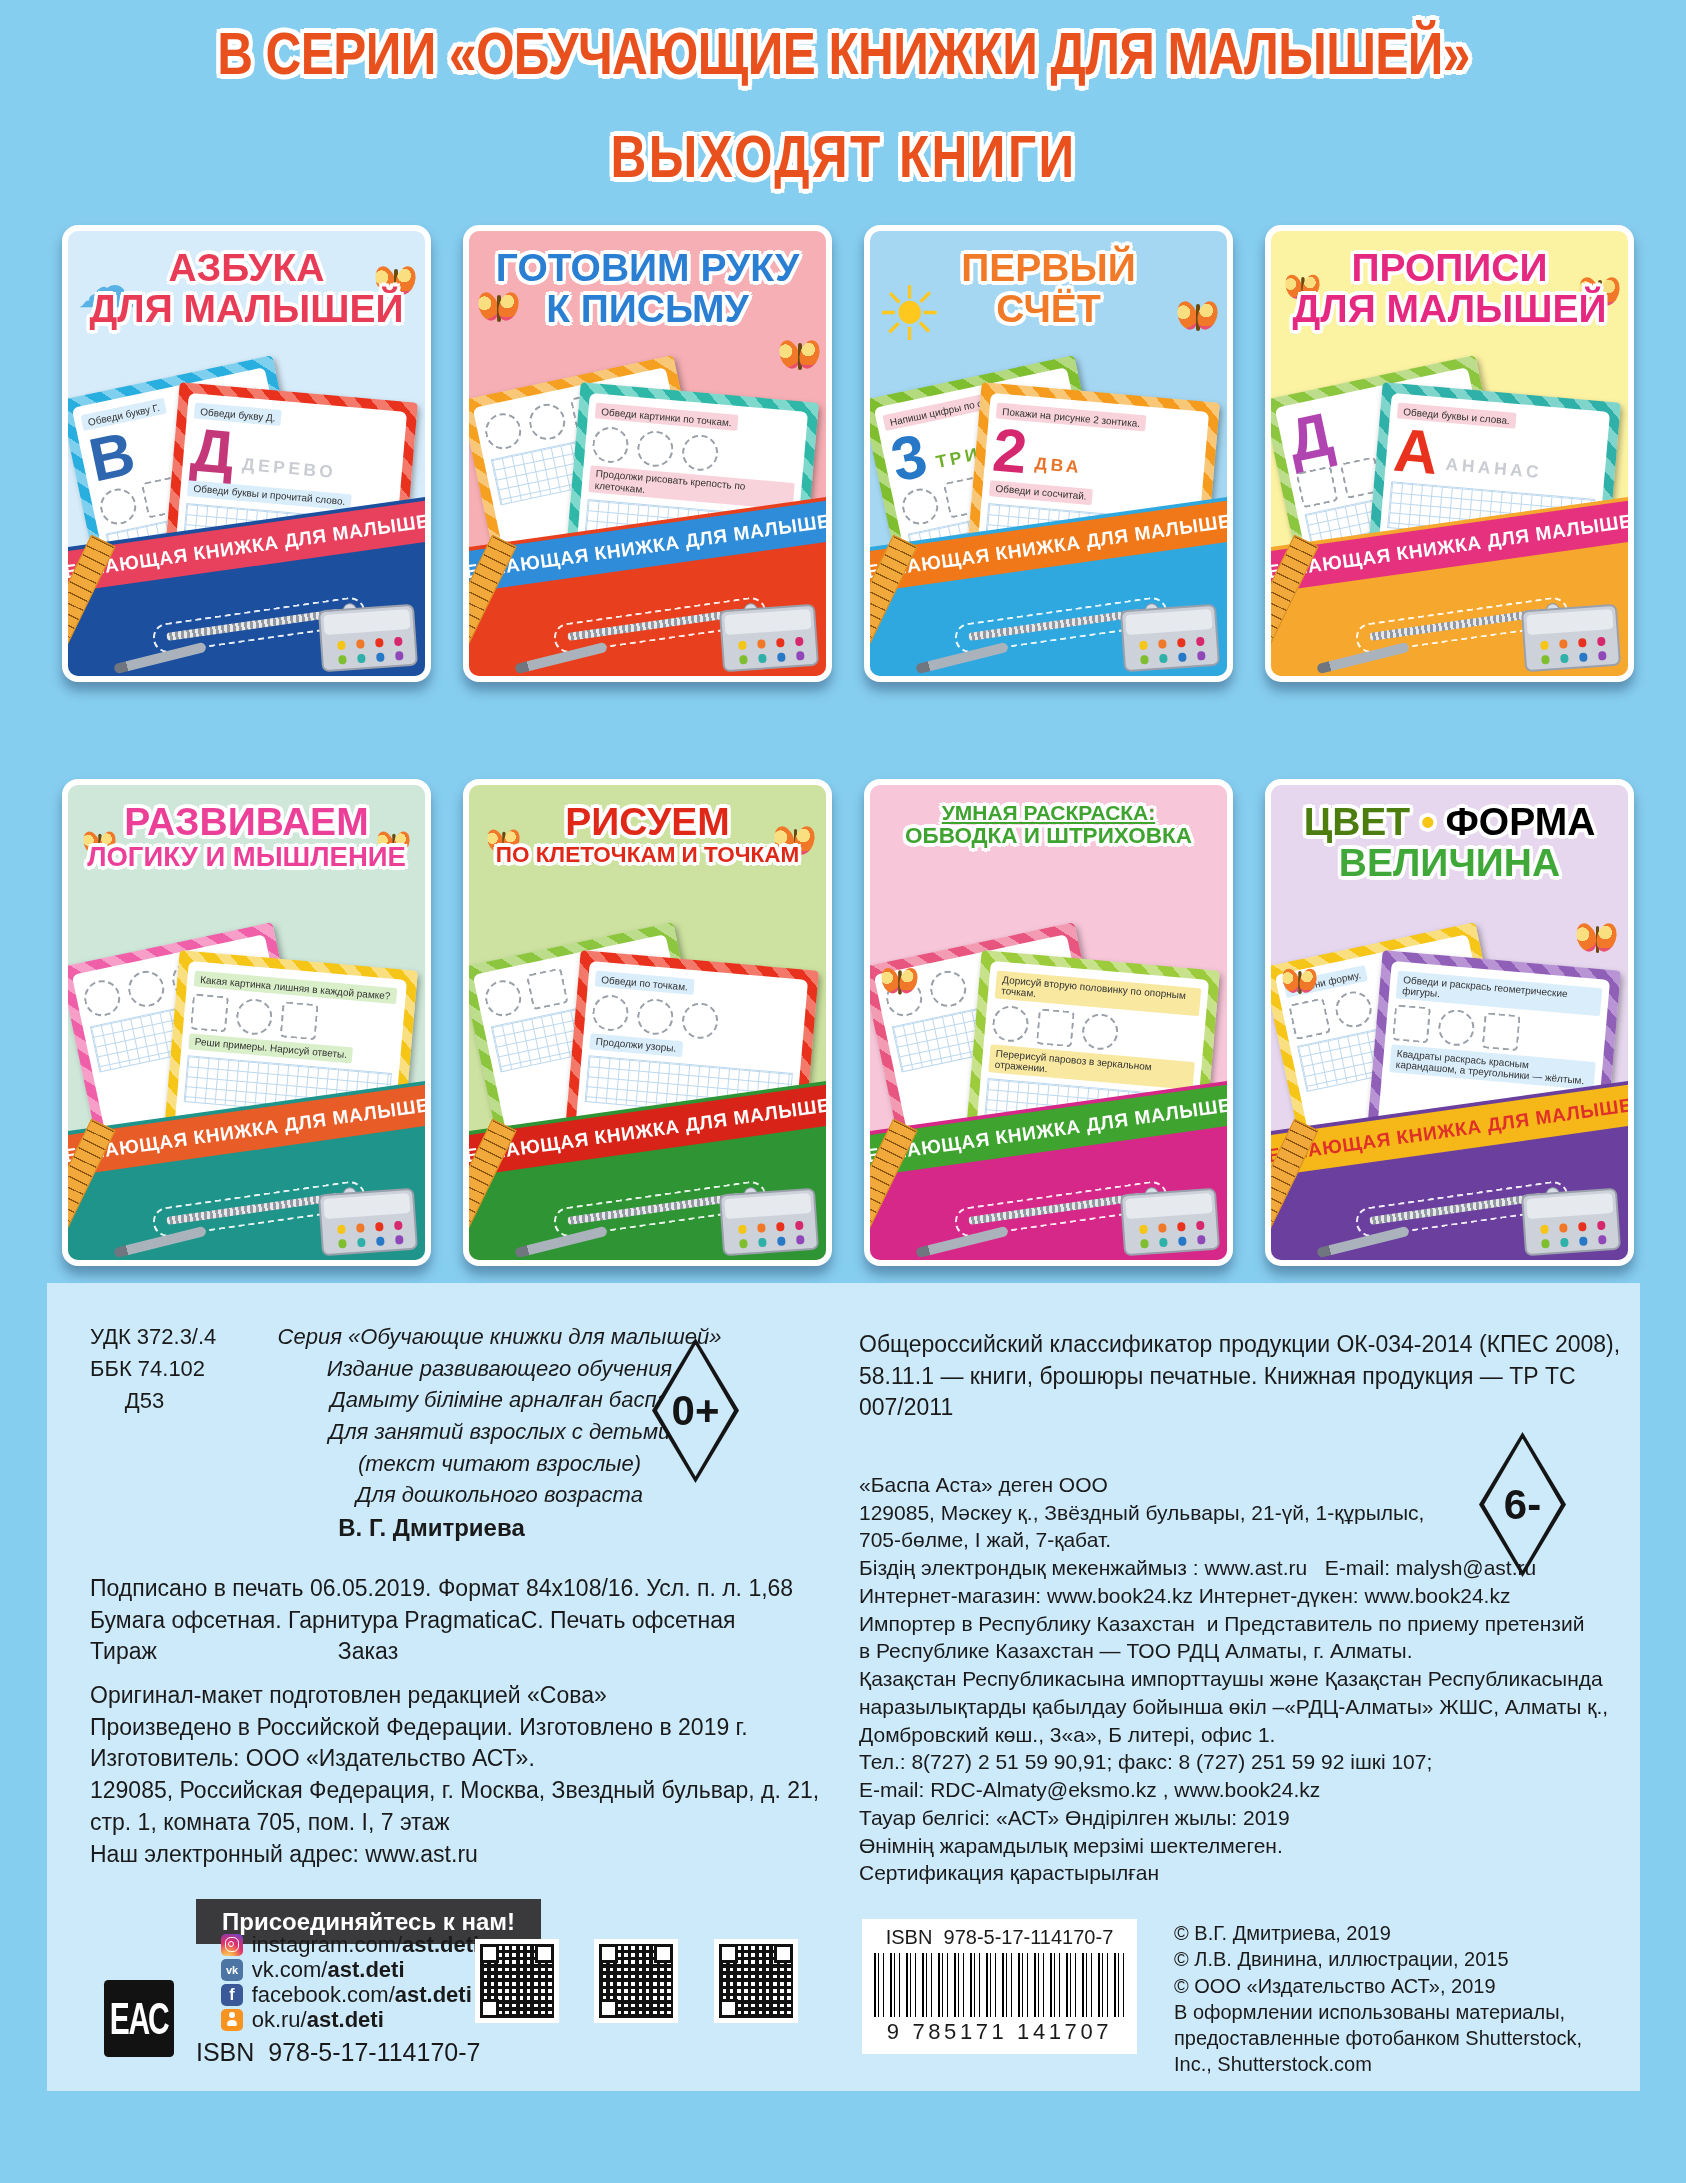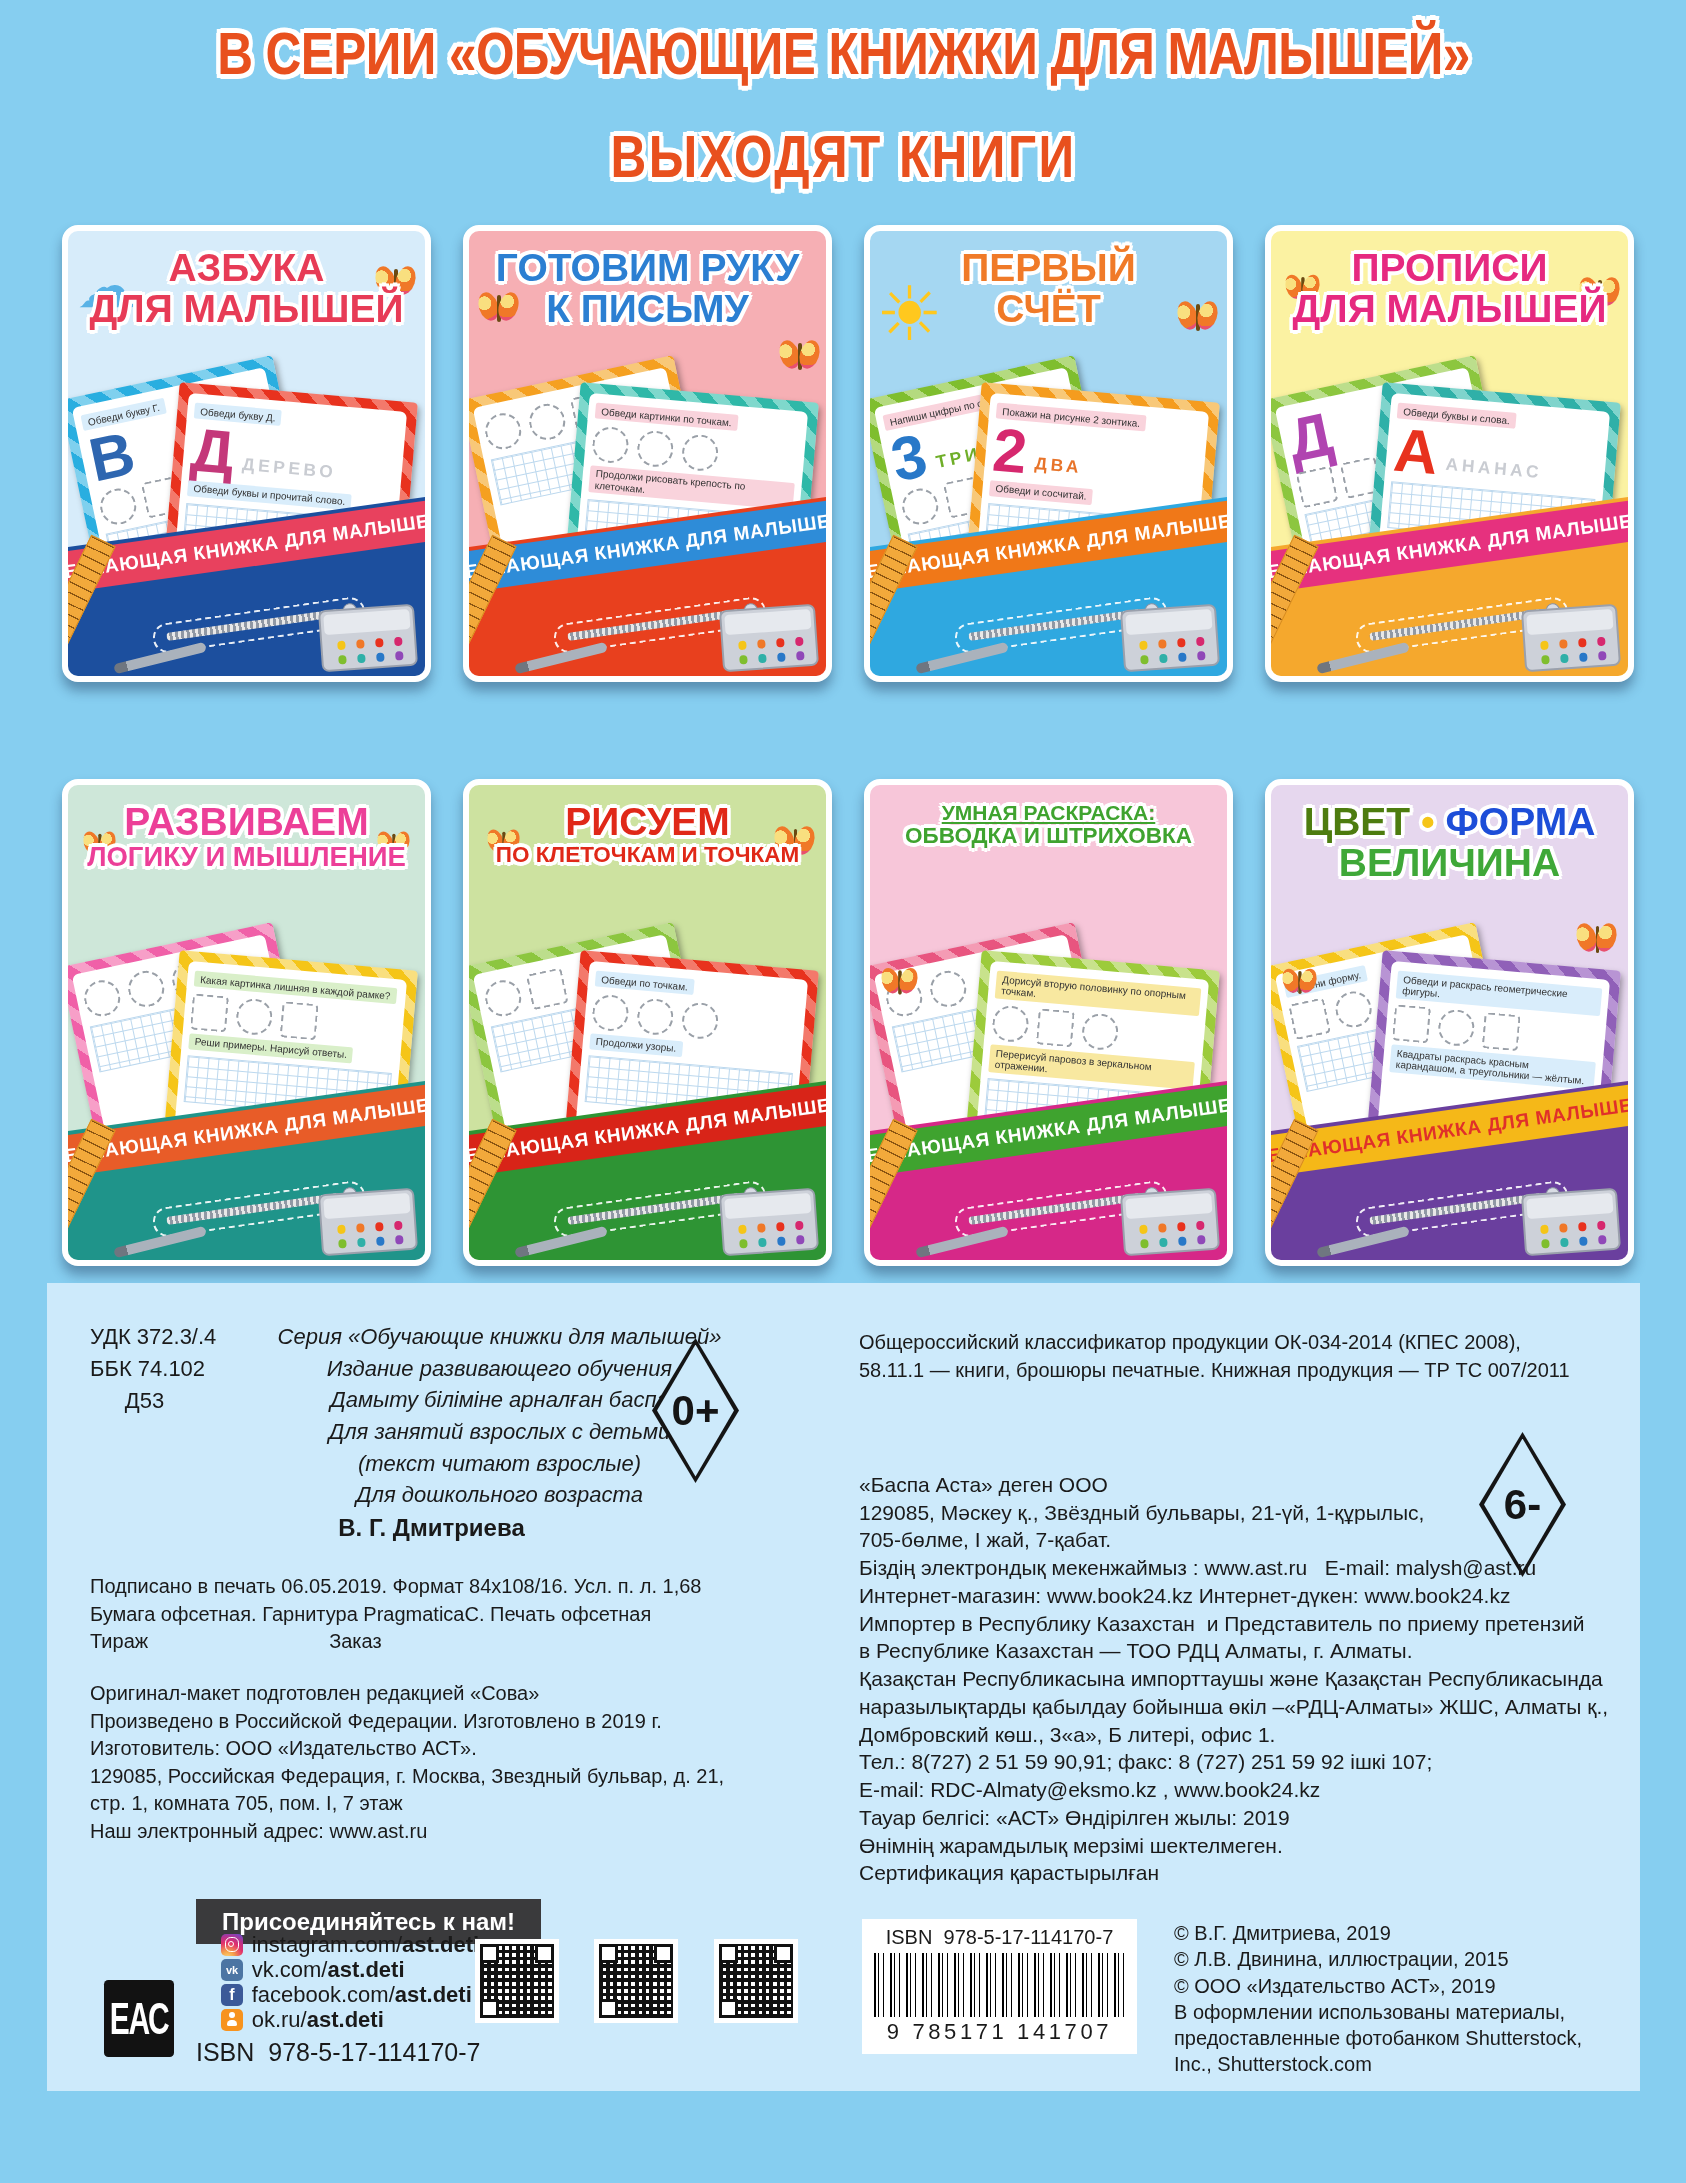--- a/index.html
+++ b/index.html
@@ -84,21 +84,21 @@
   .bfly::before,.bfly::after{content:"";position:absolute;top:0;width:19px;height:29px;border-radius:50%;
        background:radial-gradient(circle at 35% 35%,#F9DF7F 0 30%,#F07828 31% 70%,#E8506E 71%);}
   .bfly::before{left:0;transform:rotate(-18deg);}
   .bfly::after{right:0;transform:rotate(18deg);}
   .bfly .body{position:absolute;left:50%;top:2.9px;width:3.6px;height:27.5px;margin-left:-1.4px;background:#6b4a12;border-radius:2.2px;}
   .cloud{position:absolute;z-index:5;font-size:61px;line-height:1;color:#58B2E6;}
   .sun{position:absolute;z-index:5;font-size:75px;line-height:1;color:#FFC81E;}
   
   .panel{position:absolute;left:47px;top:1283px;width:1593px;height:808px;background:#CDEAFB;}
   .panel .abs{position:absolute;}
-  .txt{font-size:20px;line-height:1.38;}
+  .txt{font-size:23px;line-height:1.38;}
   .txt div{white-space:pre-wrap;}
   .udk-block{left:43px;top:38px;width:159px;font-size:22px;line-height:1.45;}
   .udk-block .c{text-align:center;width:109px;}
   .series-block{left:217px;top:38px;width:471px;font-style:italic;font-size:22px;line-height:1.44;text-align:center;}
   .center-l{left:22px;width:725px;text-align:center;}
   .author{top:212px;font-weight:bold;font-size:24px;margin-top:19px;}
   .booktitle{top:244px;font-weight:bold;font-size:33px;}
   .print-block{left:43px;top:290px;width:732px;}
   .zak{margin-left:181px;}
   .origin-block{left:43px;top:397px;width:739px;}
@@ -430,21 +430,21 @@
       <div class="zip"></div>
       <div class="ruler"></div>
       <div class="pen"></div>
       <div class="palette">
           <span class="dots"></span>
         </div>
     </div>
 
     <div class="book" style="--bg: #E6D7EE; --title: #3FA838; --band: #6A3F9E; --ribbon: #F5B818; --ribbon-text-color: #E0302A; --page-front: #9060B8; --page-front-lt: #B894D4; --page-back: #F5C518; --page-back-lt: #F9DF7F; --caption-bg: #D9EDFB;">
       <div class="btitle">
-        <span class="l1"><span style="color: #4d7c0f;">ЦВЕТ</span> <span style="color: rgb(245, 197, 24);">•</span> <span style="color: #1d4ed8;">ФОРМА</span></span>
+        <span class="l1"><span style="color: #4d7c0f;">ЦВЕТ</span> <span style="color: rgb(245, 197, 24);">•</span> <span style="color: #000000;">ФОРМА</span></span>
         <span class="l2">ВЕЛИЧИНА</span>
       </div>
       <span class="bfly" style="left:8.7px;top:181px;transform:scale(.85);">
           <span class="body"></span>
         </span>
       <span class="bfly" style="right:11.6px;top:138px;">
           <span class="body"></span>
         </span>
       <div class="pg back">
           <div class="pg-in">

